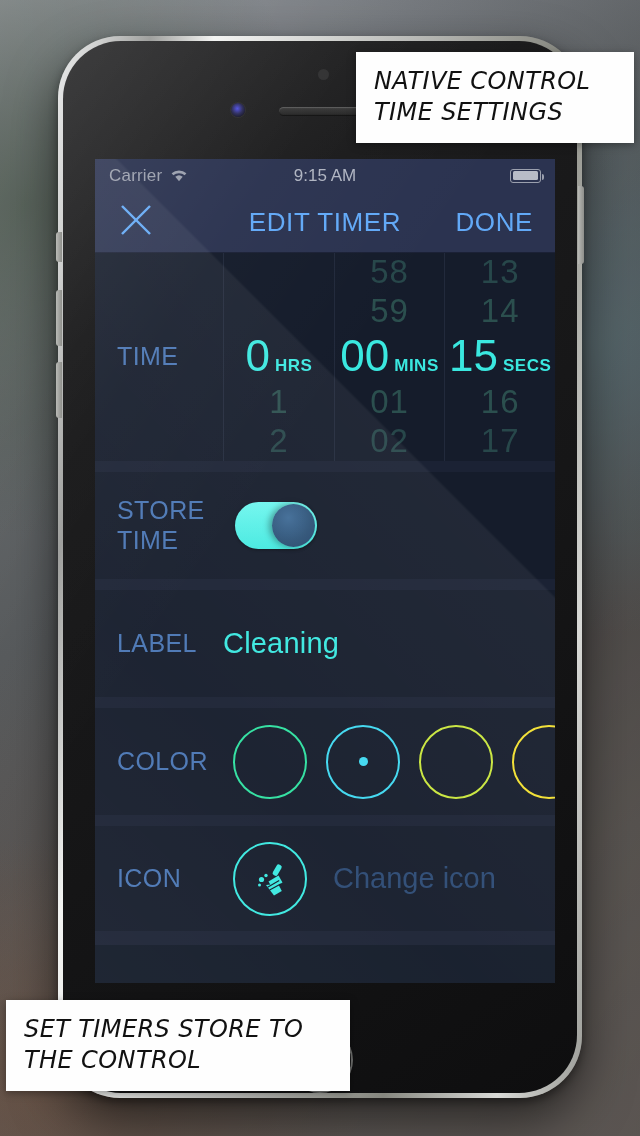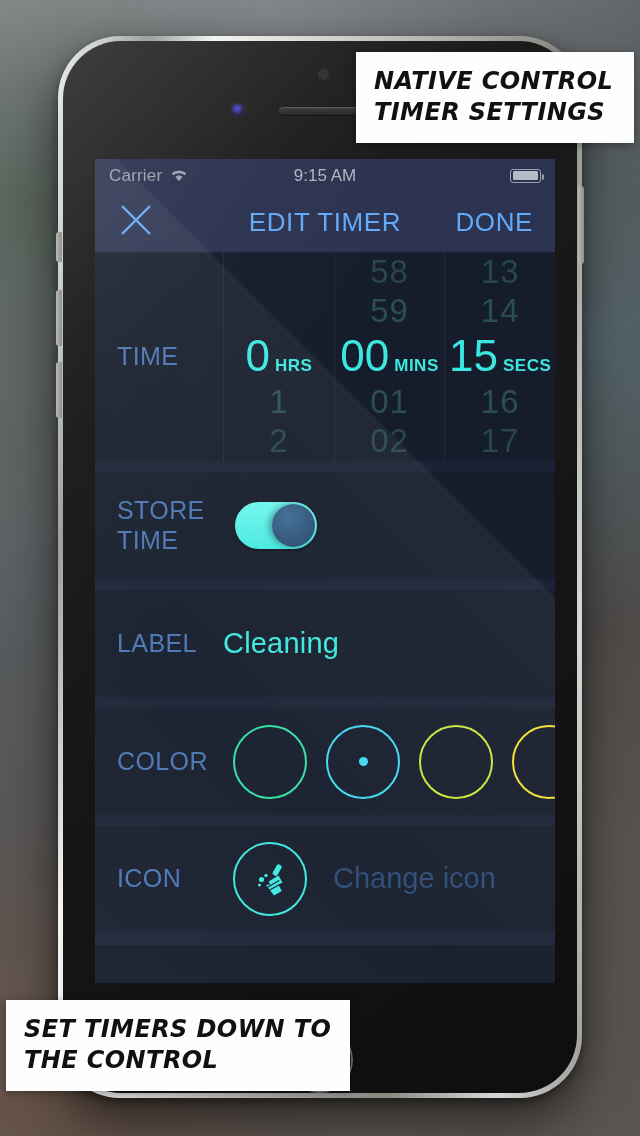--- a/index.html
+++ b/index.html
@@ -173,21 +173,21 @@
   }
   #change-icon-text{ margin-left:26px; color:#2c4a74; font-size:29px; }
   #tail-gap{ height:46px; background:#121a28; }
   #tail-gap2{ height:14px; background:#1b2234; }
 
   
   .caption{
     position:absolute; background:#fefefe;
     color:#111; z-index:90;
     font-family:"DejaVu Sans", sans-serif;
-    font-style:italic; font-weight:700;
+    font-style:italic; font-weight:400;
     font-size:24px; line-height:1.28;
     letter-spacing:0.4px;
     padding:14px 18px 16px 18px;
     box-shadow:0 2px 8px rgba(0,0,0,0.35);
   }
   #caption-top{ left:356px; top:52px; width:278px; }
   #caption-bottom{ left:6px; top:1000px; width:344px; }
   .caption div{ white-space:nowrap; }
 </style>
 </head>
@@ -349,19 +349,19 @@
   <div class="side-btn" id="btn-silent"></div>
   <div class="side-btn" id="btn-volup"></div>
   <div class="side-btn" id="btn-voldn"></div>
   <div class="side-btn" id="btn-power"></div>
 
   <div id="phone-glass"></div>
 </div>
 
 <div class="caption" id="caption-top">
   <div>NATIVE CONTROL</div>
-  <div>TIMER SETTINGS</div>
+  <div>TIME SETTINGS</div>
 </div>
 
 <div class="caption" id="caption-bottom">
-  <div>SET TIMERS DOWN TO</div>
+  <div>SET TIMERS STORE TO</div>
   <div>THE CONTROL</div>
 </div>
 
 </body></html>

